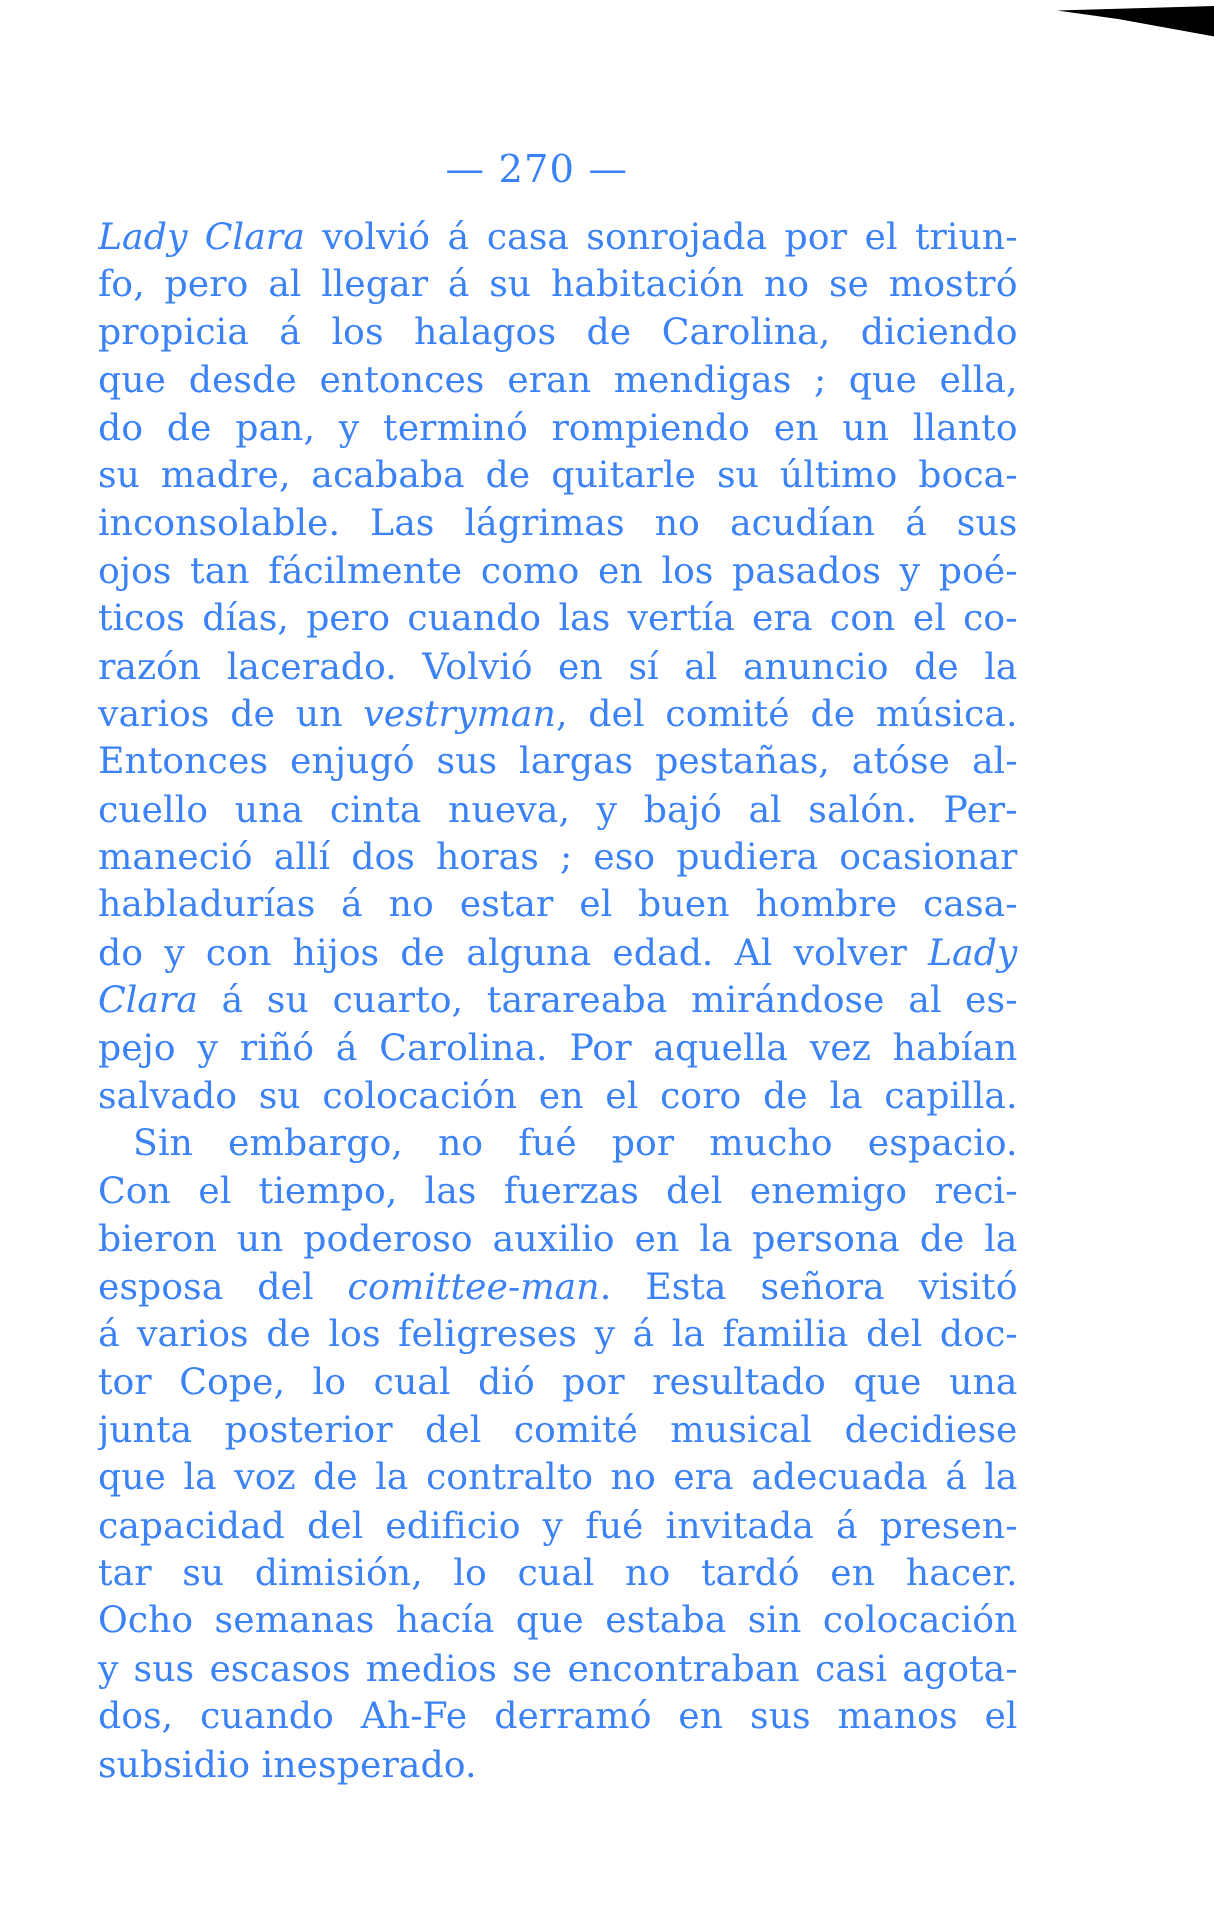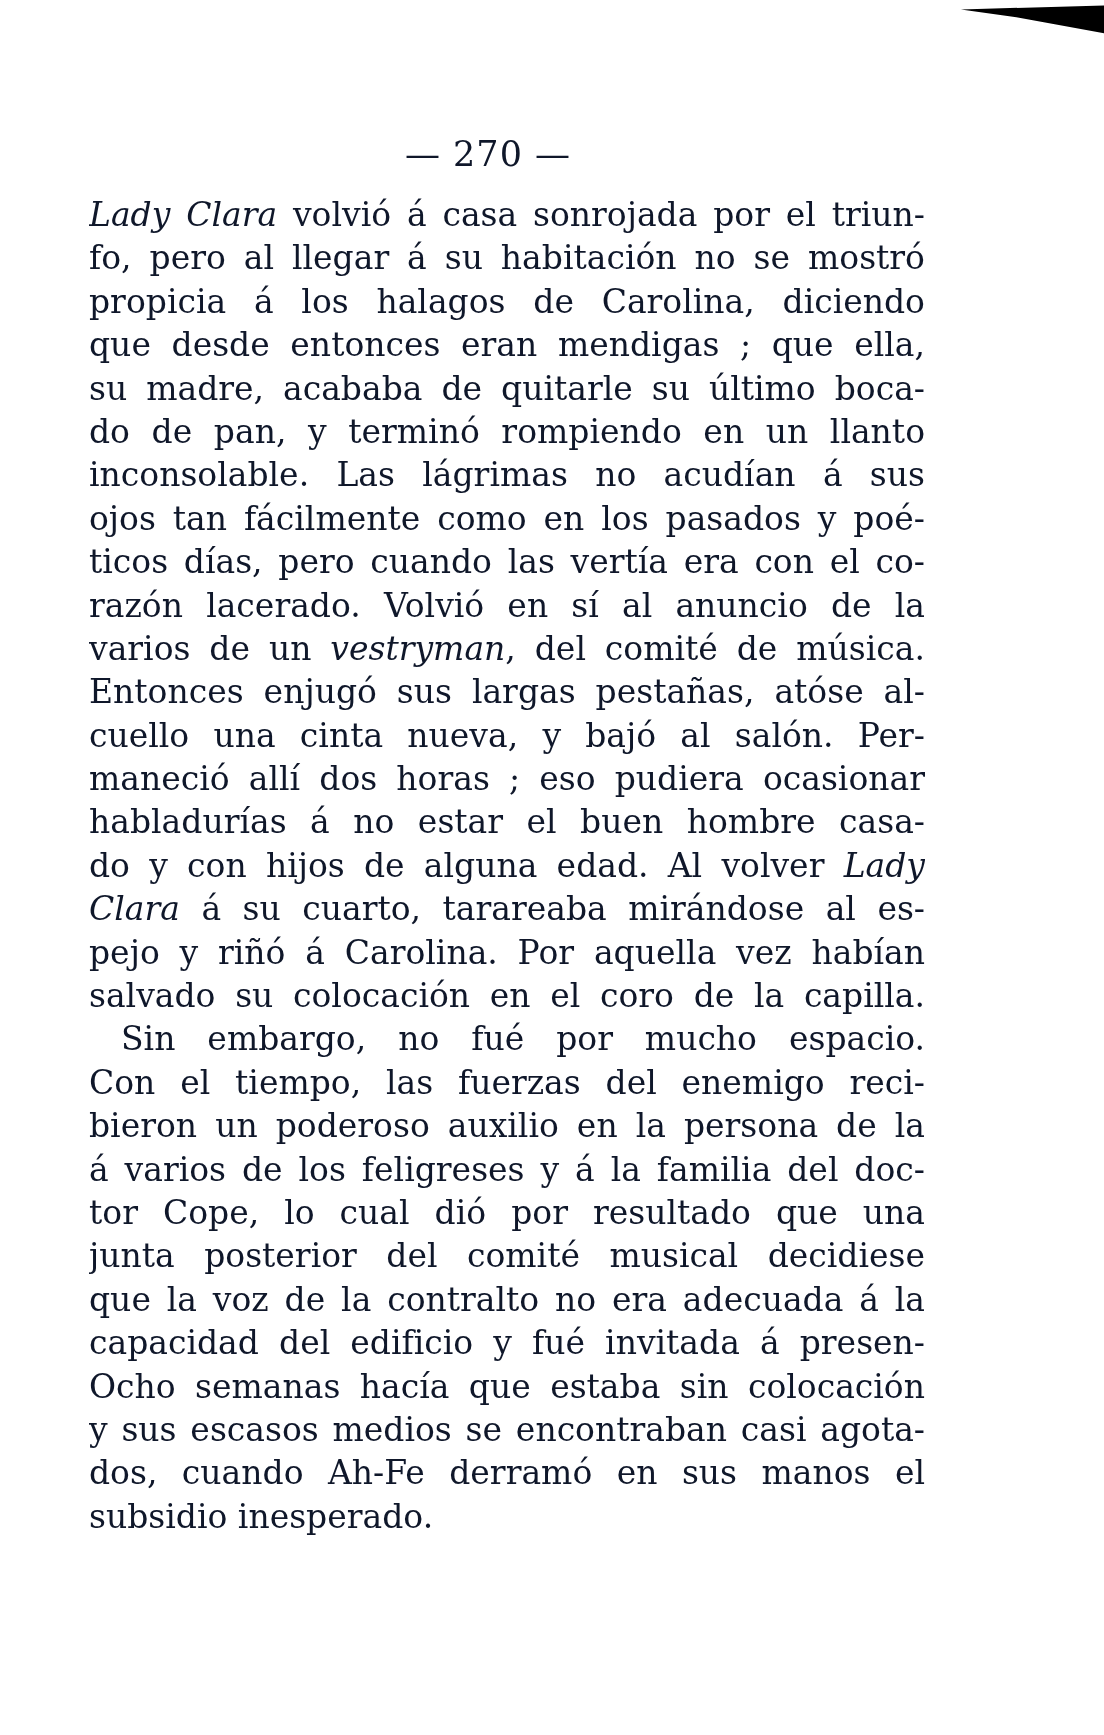--- a/index.html
+++ b/index.html
@@ -7,21 +7,21 @@
     padding: 0;
     background: #ffffff;
   }
   .page {
     position: relative;
     width: 1104px;
     height: 1735px;
     background: #ffffff;
     overflow: hidden;
     font-family: "DejaVu Serif", "Liberation Serif", serif;
-    color: #0f172a;
+    color: #3b82f6;
   }
   
   .corner-artifact {
     position: absolute;
     top: 2px;
     left: 958px;
     width: 146px;
     height: 34px;
     background: #000000;
     clip-path: polygon(2% 22%, 100% 10%, 100% 92%, 40% 45%);
@@ -66,41 +66,43 @@
 <body>
 
 <div class="page">
   <div class="corner-artifact"></div>
   <div class="page-header">— 270 —</div>
   <div class="text-block">
       <div class="line"><em>Lady Clara</em><span> volvió á casa sonrojada por el triun-</span></div>
       <div class="line"><span>fo, pero al llegar á su habitación no se mostró</span></div>
       <div class="line"><span>propicia á los halagos de Carolina, diciendo</span></div>
       <div class="line"><span>que desde entonces eran mendigas ; que ella,</span></div>
+      <div class="line"><span>do de pan, y terminó rompiendo en un llanto</span></div>
       <div class="line"><span>su madre, acababa de quitarle su último boca-</span></div>
-      <div class="line"><span>do de pan, y terminó rompiendo en un llanto</span></div>
       <div class="line"><span>inconsolable. Las lágrimas no acudían á sus</span></div>
       <div class="line"><span>ojos tan fácilmente como en los pasados y poé-</span></div>
       <div class="line"><span>ticos días, pero cuando las vertía era con el co-</span></div>
       <div class="line"><span>razón lacerado. Volvió en sí al anuncio de la</span></div>
       <div class="line"><span>varios de un </span><em>vestryman</em><span>, del comité de música.</span></div>
       <div class="line"><span>Entonces enjugó sus largas pestañas, atóse al-</span></div>
       <div class="line"><span>cuello una cinta nueva, y bajó al salón. Per-</span></div>
       <div class="line"><span>maneció allí dos horas ; eso pudiera ocasionar</span></div>
       <div class="line"><span>habladurías á no estar el buen hombre casa-</span></div>
       <div class="line"><span>do y con hijos de alguna edad. Al volver </span><em>Lady</em></div>
       <div class="line"><em>Clara</em><span> á su cuarto, tarareaba mirándose al es-</span></div>
       <div class="line"><span>pejo y riñó á Carolina. Por aquella vez habían</span></div>
       <div class="line"><span>salvado su colocación en el coro de la capilla.</span></div>
       <div class="line indent"><span>Sin embargo, no fué por mucho espacio.</span></div>
       <div class="line"><span>Con el tiempo, las fuerzas del enemigo reci-</span></div>
       <div class="line"><span>bieron un poderoso auxilio en la persona de la</span></div>
+      <div class="line"><span>esposa del </span><em>comittee-man</em><span>. Esta señora visitó</span></div>
       <div class="line"><span>á varios de los feligreses y á la familia del doc-</span></div>
       <div class="line"><span>tor Cope, lo cual dió por resultado que una</span></div>
       <div class="line"><span>junta posterior del comité musical decidiese</span></div>
       <div class="line"><span>que la voz de la contralto no era adecuada á la</span></div>
       <div class="line"><span>capacidad del edificio y fué invitada á presen-</span></div>
+      <div class="line"><span>tar su dimisión, lo cual no tardó en hacer.</span></div>
       <div class="line"><span>Ocho semanas hacía que estaba sin colocación</span></div>
       <div class="line"><span>y sus escasos medios se encontraban casi agota-</span></div>
       <div class="line"><span>dos, cuando Ah-Fe derramó en sus manos el</span></div>
       <div class="line last"><span>subsidio inesperado.</span></div>
     </div>
 </div>
 
 </body></html>

